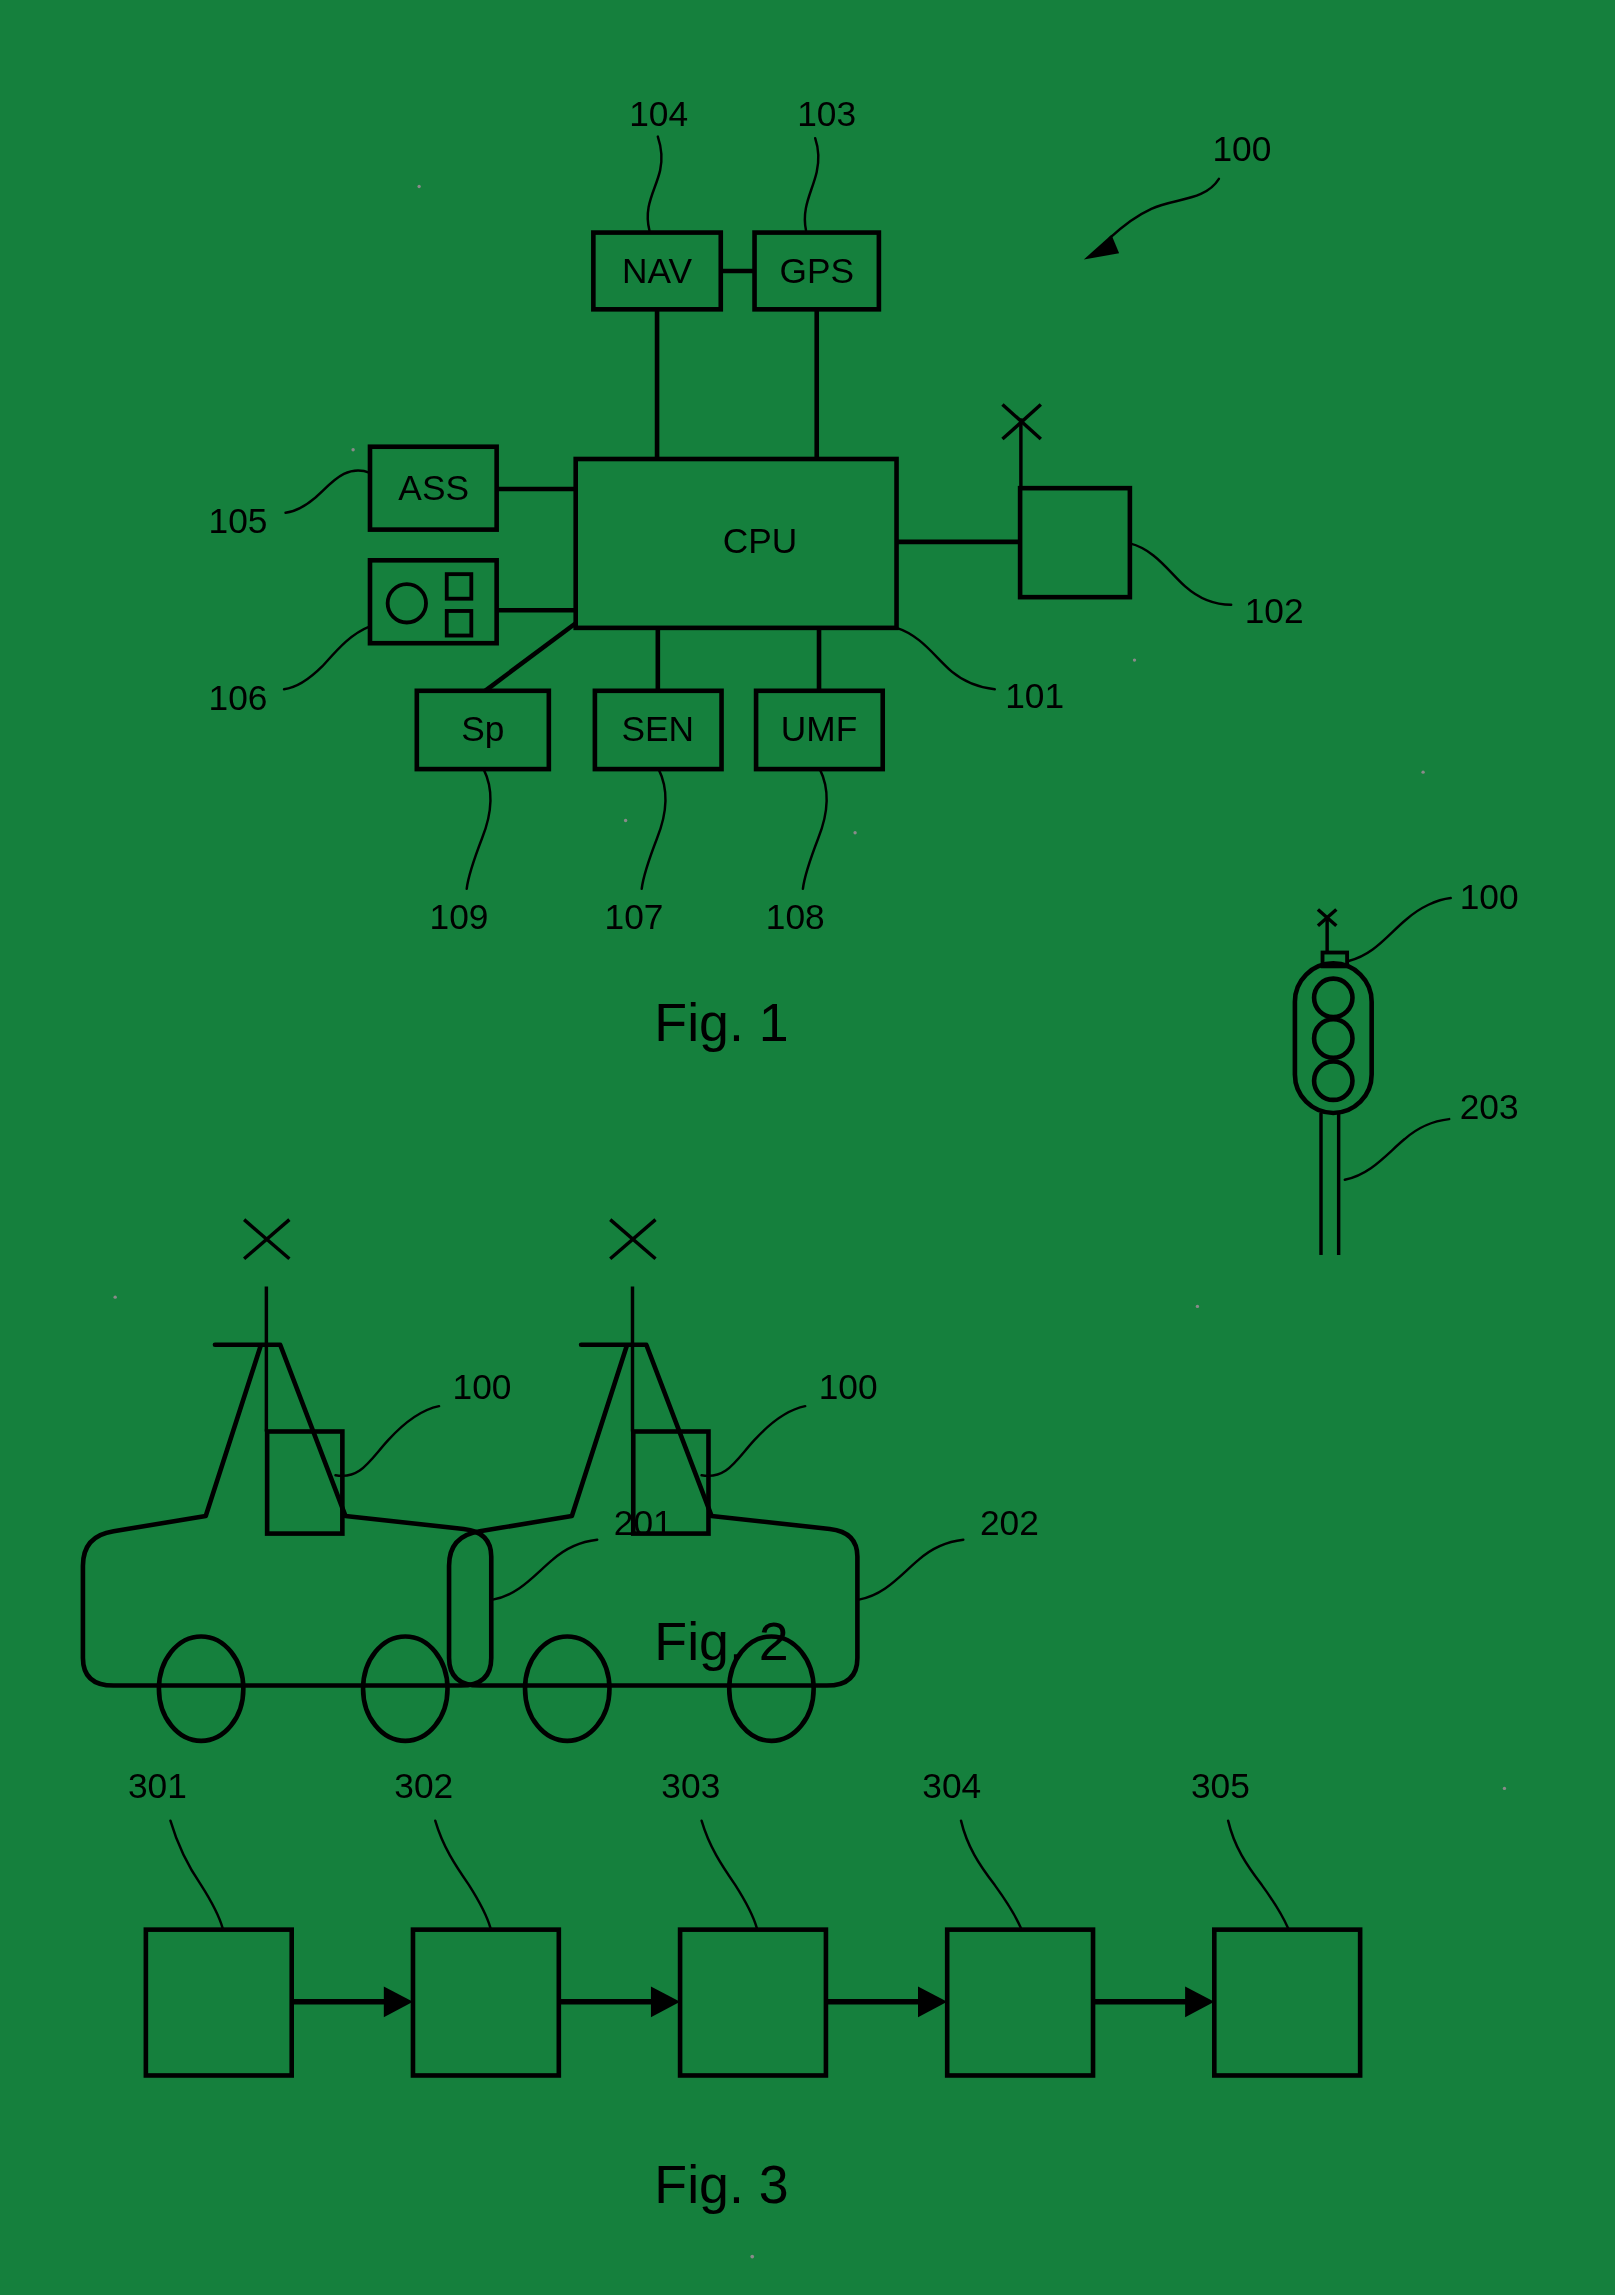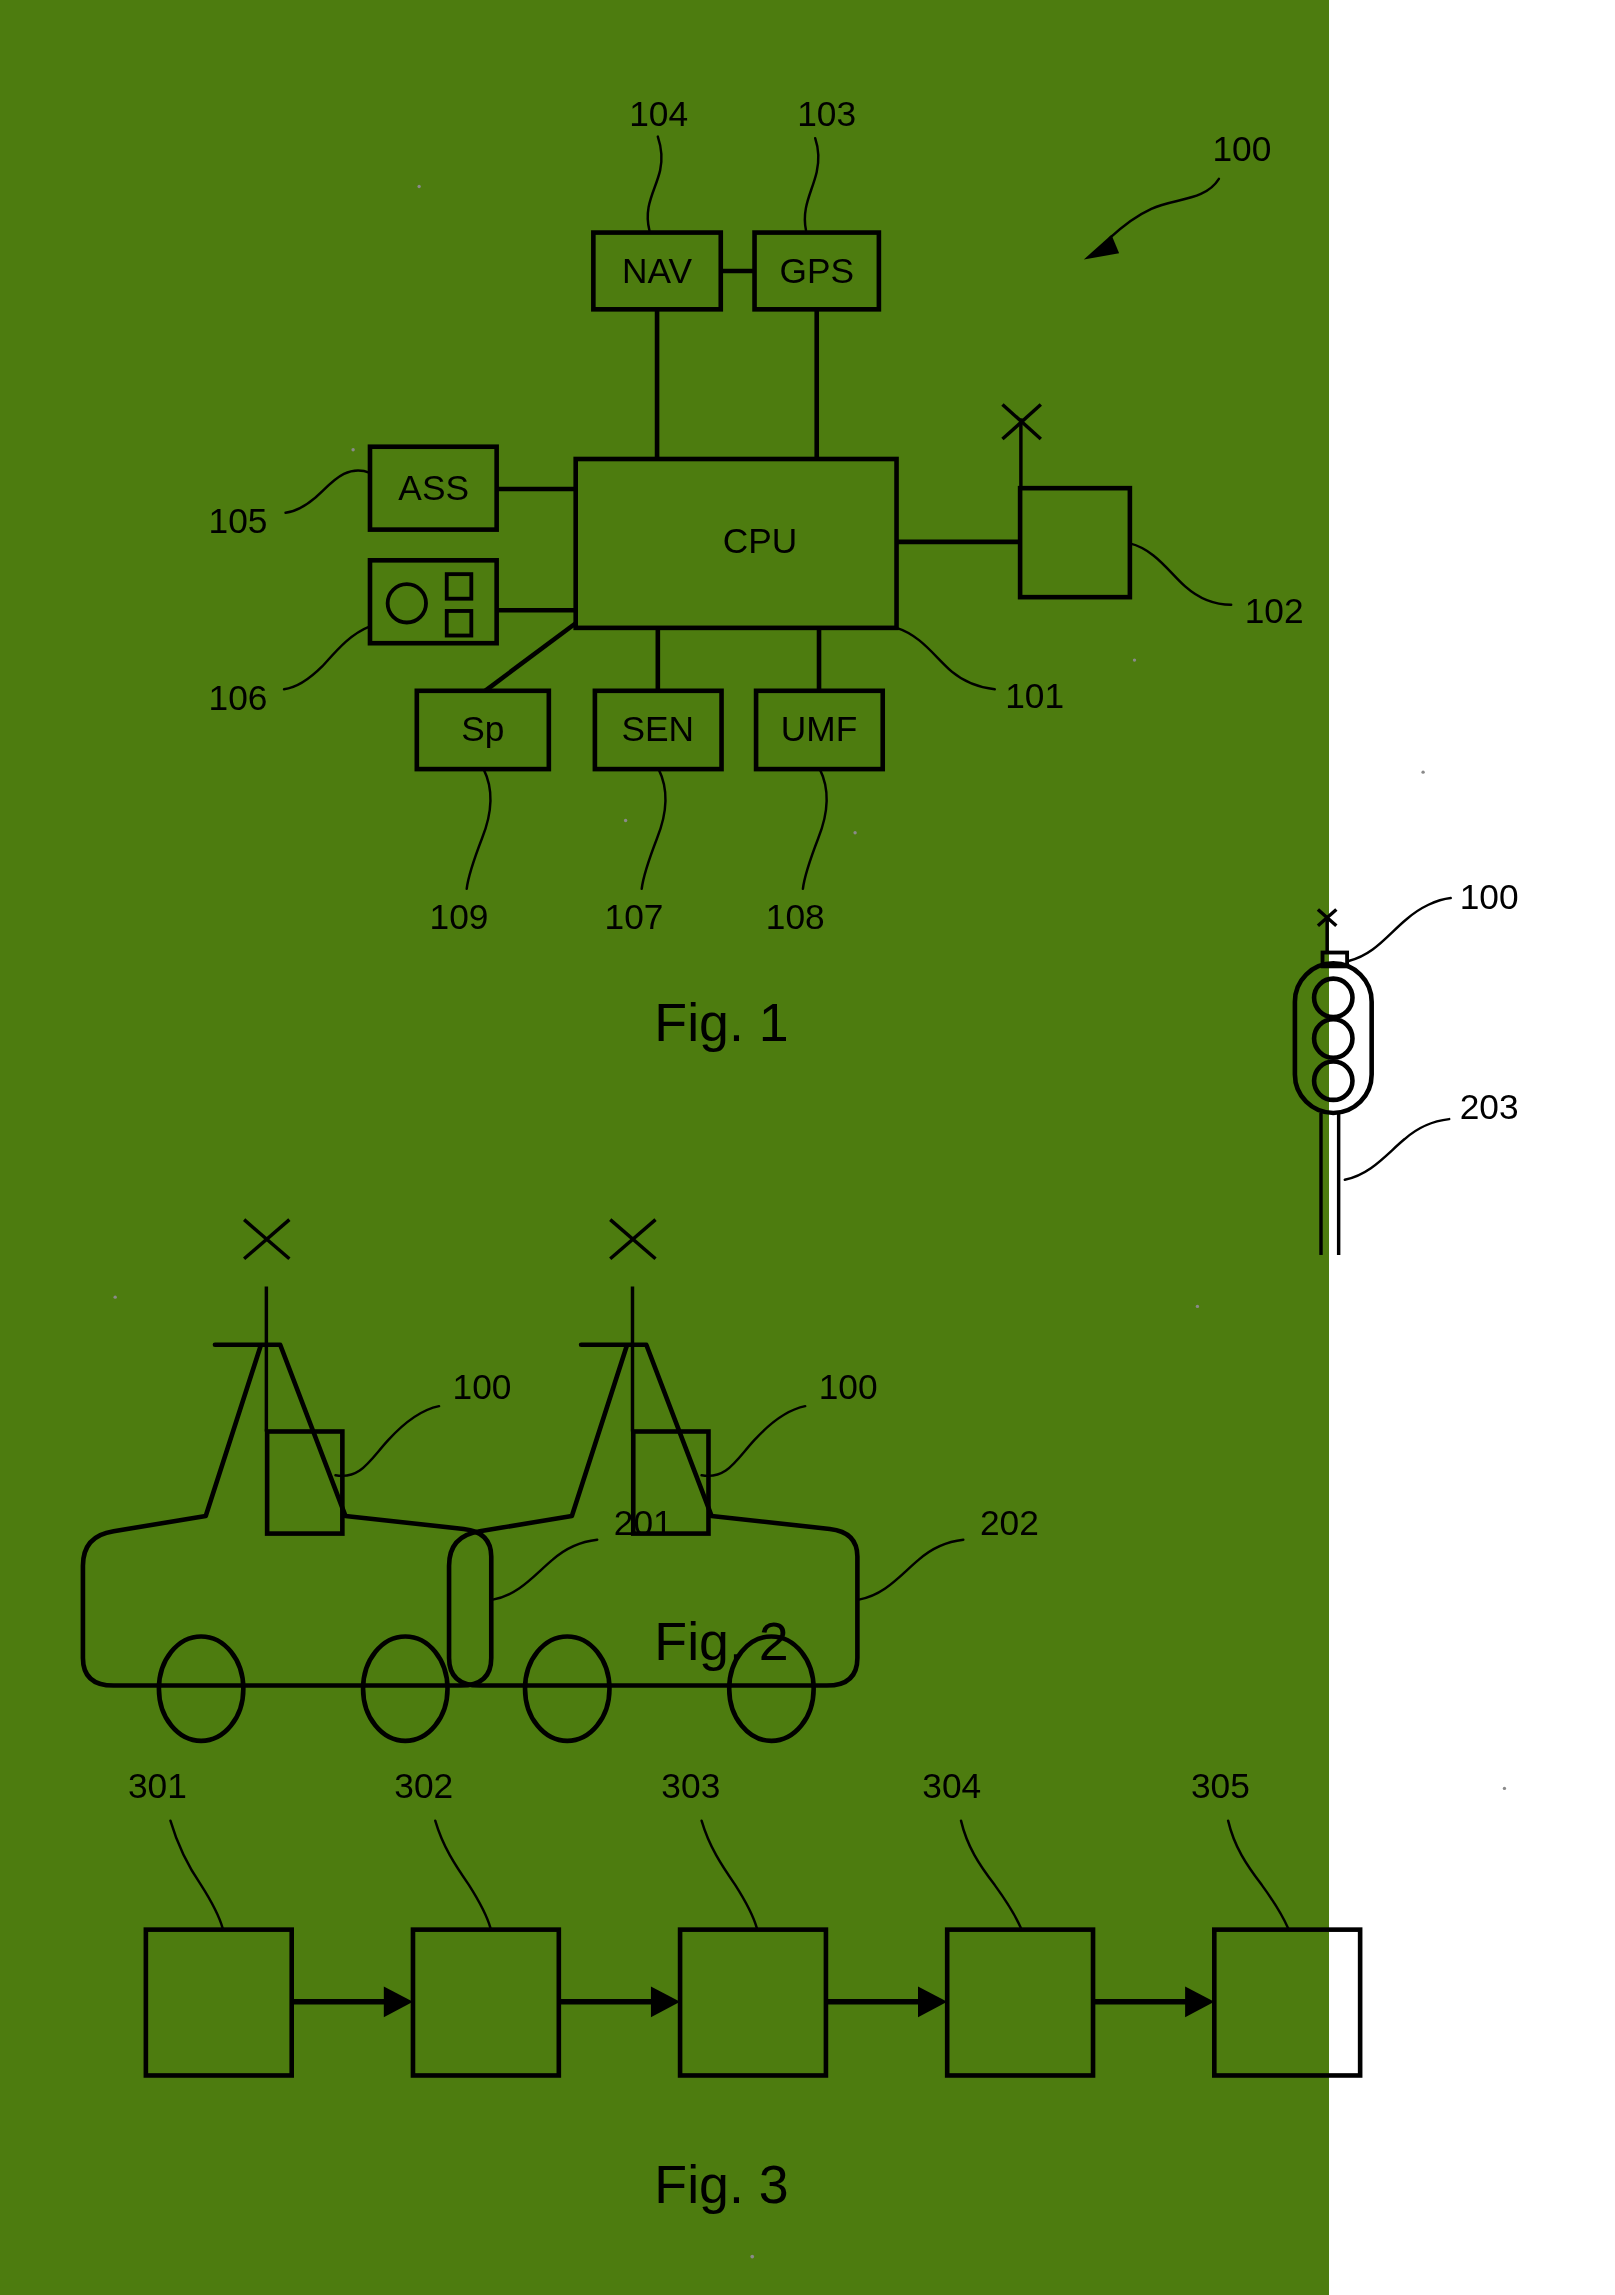--- a/index.html
+++ b/index.html
@@ -8,23 +8,23 @@
     background: #ffffff;
   }
   body {
     width: 1615px;
     height: 2295px;
     font-family: "Liberation Sans", sans-serif;
     overflow: hidden;
   }
   #sheet {
     position: relative;
-    width: 1329px;
+    width: 1615px;
     height: 2295px;
-    background: #4d7c0f;
+    background: #15803d;
   }
   svg.figure-layer {
     position: absolute;
     top: 0;
     left: 0;
     width: 1615px;
     height: 2295px;
   }
   .blk {
     fill: none;

